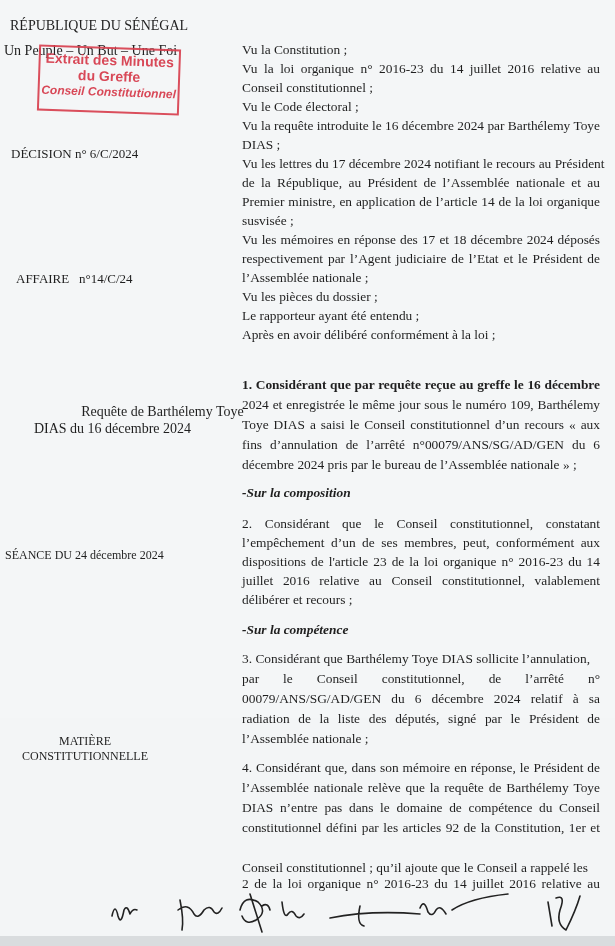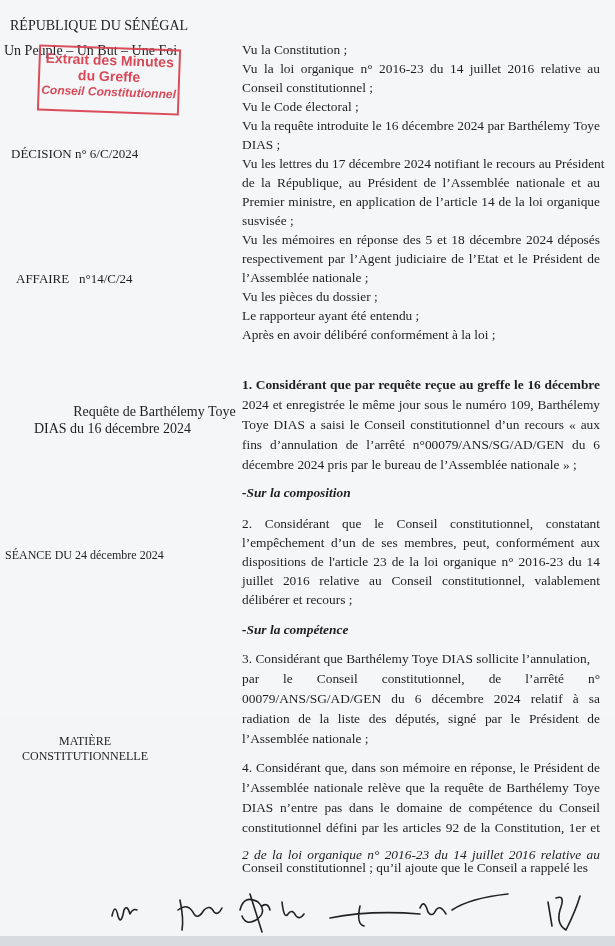--- a/index.html
+++ b/index.html
@@ -41,21 +41,21 @@
 
     <div class="stamp">
       <div class="s1">Extrait des Minutes</div>
       <div class="s2">du Greffe</div>
       <div class="s3">Conseil Constitutionnel</div>
     </div>
 
     <div class="lbl" style="left:11px;top:146px;">DÉCISION n° 6/C/2024</div>
     <div class="lbl" style="left:16px;top:271px;white-space:pre;">AFFAIRE   n°14/C/24</div>
 
-    <div class="lbl" style="left:8px;top:404px;width:225px;text-align:center;font-size:14px;padding-left:34px;">Requête de Barthélemy Toye</div>
+    <div class="lbl" style="left:16px;top:404px;width:225px;text-align:center;font-size:14px;padding-left:34px;">Requête de Barthélemy Toye</div>
     <div class="lbl" style="left:0;top:421px;width:225px;text-align:center;font-size:14px;">DIAS du 16 décembre 2024</div>
 
     <div class="lbl" style="left:5px;top:548px;font-size:12px;">SÉANCE DU 24 décembre 2024</div>
 
     <div class="lbl" style="left:0;top:734px;width:170px;text-align:center;font-size:12px;">MATIÈRE</div>
     <div class="lbl" style="left:0;top:749px;width:170px;text-align:center;font-size:12px;">CONSTITUTIONNELLE</div>
   </div>
 
 
   <div class="right">
@@ -63,21 +63,21 @@
     <div class="line" style="top:42px;">Vu la Constitution ;</div>
     <div class="line j" style="top:61px;">Vu la loi organique n° 2016-23 du 14 juillet 2016 relative au</div>
     <div class="line" style="top:80px;">Conseil constitutionnel ;</div>
     <div class="line" style="top:99px;">Vu le Code électoral ;</div>
     <div class="line j" style="top:118px;">Vu la requête introduite le 16 décembre 2024 par Barthélemy Toye</div>
     <div class="line" style="top:137px;">DIAS ;</div>
     <div class="line j" style="top:156px;">Vu les lettres du 17 décembre 2024 notifiant le recours au Président</div>
     <div class="line j" style="top:175px;">de la République, au Président de l’Assemblée nationale et au</div>
     <div class="line j" style="top:194px;">Premier ministre, en application de l’article 14 de la loi organique</div>
     <div class="line" style="top:213px;">susvisée ;</div>
-    <div class="line j" style="top:232px;">Vu les mémoires en réponse des 5 et 18 décembre 2024 déposés</div>
+    <div class="line j" style="top:232px;">Vu les mémoires en réponse des 17 et 18 décembre 2024 déposés</div>
     <div class="line j" style="top:251px;">respectivement par l’Agent judiciaire de l’Etat et le Président de</div>
     <div class="line" style="top:270px;">l’Assemblée nationale ;</div>
     <div class="line" style="top:289px;">Vu les pièces du dossier ;</div>
     <div class="line" style="top:308px;">Le rapporteur ayant été entendu ;</div>
     <div class="line" style="top:327px;">Après en avoir délibéré conformément à la loi ;</div>
 
     <div class="line j" style="top:377px;font-weight:bold;">1. Considérant que par requête reçue au greffe le 16 décembre</div>
     <div class="line j" style="top:397px;">2024 et enregistrée le même jour sous le numéro 109, Barthélemy</div>
     <div class="line j" style="top:417px;">Toye DIAS a saisi le Conseil constitutionnel d’un recours « aux</div>
     <div class="line j" style="top:437px;">fins d’annulation de l’arrêté n°00079/ANS/SG/AD/GEN du 6</div>
@@ -96,21 +96,21 @@
     <div class="line" style="top:651px;">3. Considérant que Barthélemy Toye DIAS sollicite l’annulation,</div>
     <div class="line j" style="top:671px;">par le Conseil constitutionnel, de l’arrêté n°</div>
     <div class="line j" style="top:691px;">00079/ANS/SG/AD/GEN du 6 décembre 2024 relatif à sa</div>
     <div class="line j" style="top:711px;">radiation de la liste des députés, signé par le Président de</div>
     <div class="line" style="top:731px;">l’Assemblée nationale ;</div>
 
     <div class="line j" style="top:760px;">4. Considérant que, dans son mémoire en réponse, le Président de</div>
     <div class="line j" style="top:780px;">l’Assemblée nationale relève que la requête de Barthélemy Toye</div>
     <div class="line j" style="top:800px;">DIAS n’entre pas dans le domaine de compétence du Conseil</div>
     <div class="line j" style="top:820px;">constitutionnel défini par les articles 92 de la Constitution, 1er et</div>
-    <div class="line j" style="top:847px;font-style:italic;">2 de la loi organique n° 2016-23 du 14 juillet 2016 relative au</div>
+    <div class="line j" style="top:876px;">2 de la loi organique n° 2016-23 du 14 juillet 2016 relative au</div>
     <div class="line" style="top:860px;">Conseil constitutionnel ; qu’il ajoute que le Conseil a rappelé les</div>
   </div>
 
   <svg class="sig" viewBox="0 0 615 56">
     <g fill="none" stroke="#222" stroke-width="1.6" stroke-linecap="round" stroke-linejoin="round">
       <path d="M112 36 Q115 22 118 36 Q121 46 124 30 Q127 24 130 34 Q133 28 137 30"></path>
       <path d="M180 20 Q184 40 182 50 M178 30 Q188 22 194 34 Q198 40 204 30 Q210 24 214 32 Q218 36 222 28"></path>
       <path d="M240 30 Q244 14 258 22 Q268 32 256 40 Q246 46 242 36 M250 14 L262 52 M262 26 Q268 22 270 30"></path>
       <path d="M282 22 Q284 40 288 34 Q292 28 296 36 Q300 40 304 34"></path>
       <path d="M330 38 Q370 30 420 34 M360 26 Q356 44 364 46 M420 28 Q424 18 428 32 Q432 38 436 30 Q440 24 446 34 M452 30 Q470 18 508 14"></path>

